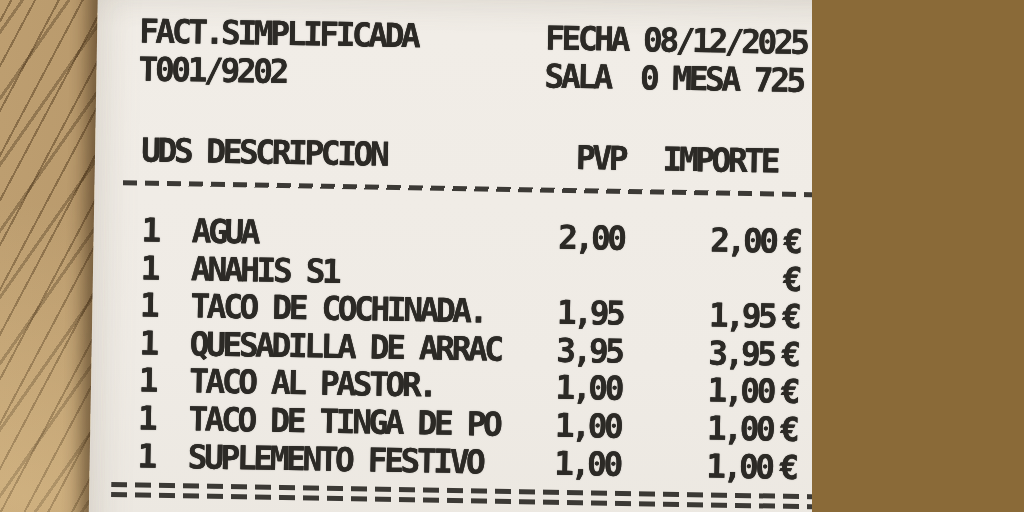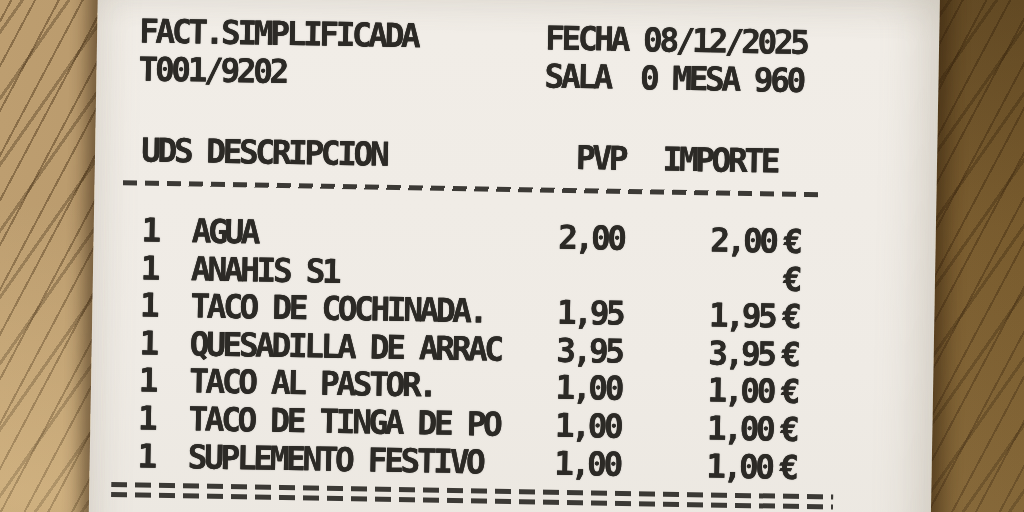--- a/index.html
+++ b/index.html
@@ -1,16 +1,16 @@
 <!DOCTYPE html>
 <html><head>
 <meta charset="utf-8">
 <style>
   html,body{margin:0;padding:0;width:1024px;height:512px;overflow:hidden;background:#8a6a38;}
-  .scene{position:relative;width:1024px;height:512px;overflow:hidden;
+  .scene{position:relative;width:812px;height:512px;overflow:hidden;
     font-family:"DejaVu Sans Mono","Liberation Mono",monospace;}
   
   .wood{position:absolute;inset:0;
     background-image:
       radial-gradient(ellipse at 3% 97%, rgba(255,226,170,0.28), rgba(255,226,170,0) 42%),
       repeating-linear-gradient(118deg, rgba(62,40,15,0) 0 9px, rgba(62,40,15,0.40) 9px 11px, rgba(62,40,15,0) 11px 21px),
       repeating-linear-gradient(125deg, rgba(50,32,10,0) 0 17px, rgba(50,32,10,0.30) 17px 20px, rgba(50,32,10,0) 20px 38px),
       linear-gradient(90deg, #bd9e70 0%, #b29265 35%, #9a7a48 52%, #8a6a3c 62%, #7d5f30 100%);
   }
   .wood-shade-right{position:absolute;top:0;right:0;width:110px;height:512px;
@@ -51,21 +51,21 @@
 
   <div class="receipt">
 
     <div class="hdr-left">
       <div>FACT.SIMPLIFICADA</div>
       <div>T001/9202</div>
     </div>
 
     <div class="hdr-right">
       <div><span>FECHA</span><span class="gap1">08/12/2025</span></div>
-      <div><span>SALA</span><span class="gap2">0</span><span class="gap1">MESA</span><span class="gap1">960</span></div>
+      <div><span>SALA</span><span class="gap2">0</span><span class="gap1">MESA</span><span class="gap1">725</span></div>
     </div>
 
     <div class="colhdr row">
       <div class="c-descfull"><span>UDS</span><span class="gap1">DESCRIPCION</span></div>
       <div class="c-pvp">PVP</div>
       <div class="c-imp">IMPORTE</div>
       <div class="c-eur"></div>
     </div>
 
     <div class="dashline"></div>

